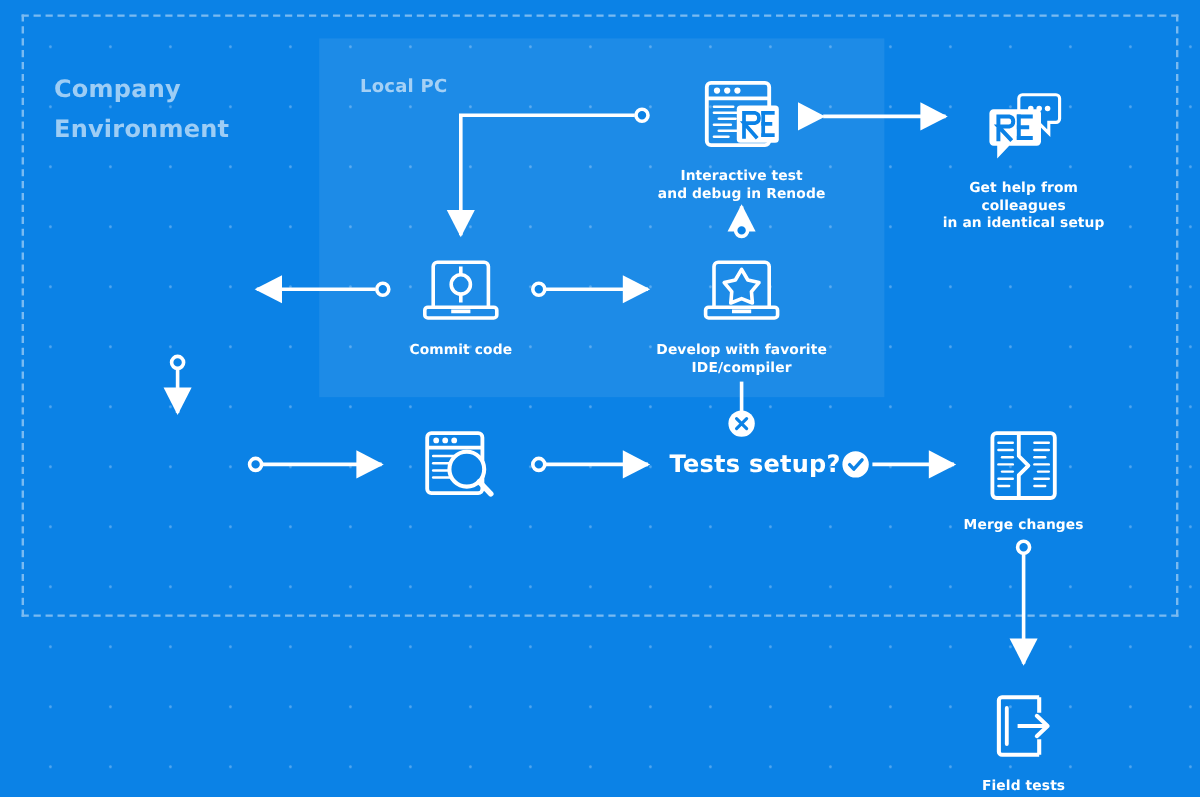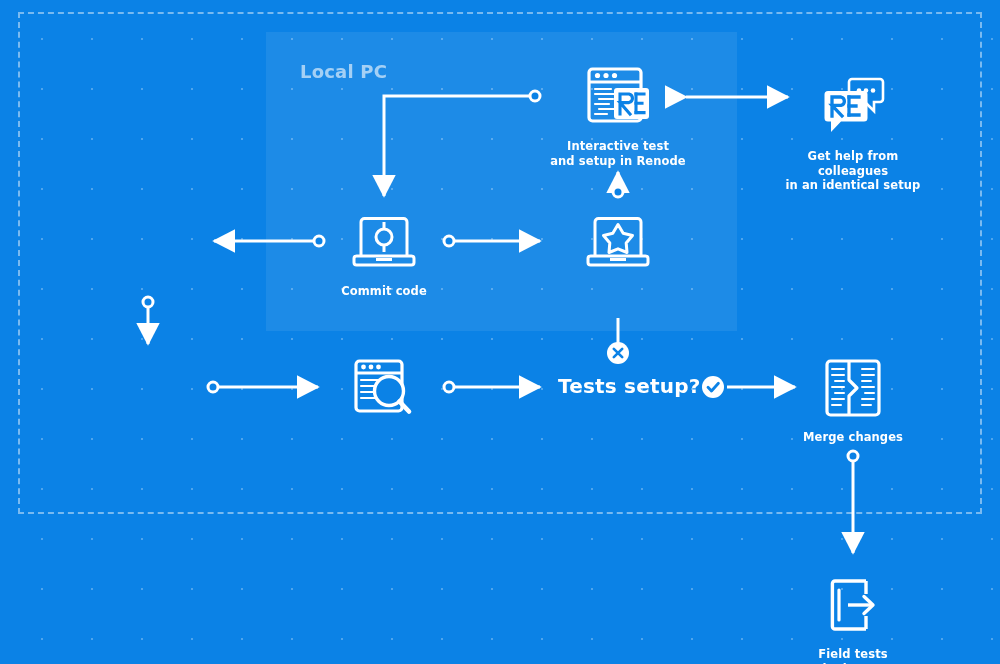--- a/index.html
+++ b/index.html
@@ -26,21 +26,21 @@
     background:rgba(255,255,255,0.075);
   }
   .zone-title{
     position:absolute;
     color:rgba(255,255,255,0.60);
     font-weight:bold;
     letter-spacing:0.2px;
     white-space:pre-line;
   }
   #company-title{left:45px;top:58px;font-size:20px;line-height:33px;}
-  #localpc-title{left:300px;top:62px;font-size:18px;line-height:20px;}
+  #localpc-title{left:300px;top:62px;font-size:15px;line-height:20px;}
 
   
   .node{position:absolute;width:180px;text-align:center;}
   .node .icon{height:70px;display:flex;align-items:center;justify-content:center;}
   .node .label{
     color:#ffffff;font-size:11.5px;font-weight:bold;line-height:14.5px;
     white-space:pre-line;margin-top:7px;letter-spacing:0.1px;
   }
   .decision{
     position:absolute;color:#ffffff;font-size:20px;font-weight:bold;
@@ -50,20 +50,22 @@
   #wires{position:absolute;left:0;top:0;width:1000px;height:664px;pointer-events:none;}
 </style>
 </head>
 <body>
 
 <div id="stage">
 
   <div class="zone-company"></div>
   <div class="zone-localpc"></div>
 
+  <div class="zone-title" id="company-title">Company
+Environment</div>
   <div class="zone-title" id="localpc-title">Local PC</div>
 
   <svg id="wires" viewBox="0 0 1000 664">
     <defs>
       <marker id="ah" markerWidth="9" markerHeight="9" refX="7.4" refY="4.5" orient="auto">
         <path d="M0.4,0.6 L8,4.5 L0.4,8.4 Z" fill="#ffffff"></path>
       </marker>
     </defs>
     <g stroke="#ffffff" stroke-width="3" fill="none" stroke-linecap="butt">
 
@@ -131,21 +133,21 @@
         </g>
         <rect x="31" y="24" width="35" height="31" rx="3" fill="#ffffff"></rect>
         <g fill="none" stroke="#0b82e6" stroke-width="3.1" stroke-linecap="square">
           <path d="M37,50 L37,30 L46,30 A4.4,4.4 0 0 1 46,38.6 L37,38.6 L47,50"></path>
           <path d="M53,30 L61,30 M53,39.3 L59,39.3 M53,48.6 L61,48.6"></path>
           <path d="M53,30 L53,48.6"></path>
         </g>
       </svg>
     </div>
     <div class="label">Interactive test
-and setup in Renode</div>
+and debug in Renode</div>
   </div>
 
   <div class="node" style="left:763px;top:72px;">
     <div class="icon">
       <svg width="74" height="68" viewBox="0 0 74 68">
         <g fill="none" stroke="#ffffff" stroke-width="2.6">
           <path d="M36,6 L64,6 A3,3 0 0 1 67,9 L67,26 A3,3 0 0 1 64,29 L58,29 L58,38 L49,29 L36,29
                    A3,3 0 0 1 33,26 L33,9 A3,3 0 0 1 36,6 Z"></path>
         </g>
         <g fill="#ffffff">
@@ -187,20 +189,22 @@
     <div class="icon">
       <svg width="74" height="60" viewBox="0 0 74 60">
         <g fill="none" stroke="#ffffff" stroke-width="3">
           <path d="M14,44 L14,10 A3.5,3.5 0 0 1 17.5,6.5 L56.5,6.5 A3.5,3.5 0 0 1 60,10 L60,44"></path>
           <rect x="7" y="44" width="60" height="9" rx="2.6"></rect>
           <path d="M29,47.5 L45,47.5"></path>
           <path d="M37,12.5 L42.2,21.3 L51.5,23.5 L45.2,31 L46,40.5 L37,36.8 L28,40.5 L28.8,31 L22.5,23.5 L31.8,21.3 Z" stroke-linejoin="round"></path>
         </g>
       </svg>
     </div>
+    <div class="label">Develop with favorite
+IDE/compiler</div>
   </div>
 
 
   <div class="node" style="left:294px;top:353px;">
     <div class="icon">
       <svg width="70" height="64" viewBox="0 0 70 64">
         <g fill="none" stroke="#ffffff" stroke-width="3.2">
           <rect x="7" y="5" width="46" height="50" rx="3.5"></rect>
           <path d="M7,17 L53,17"></path>
         </g>

